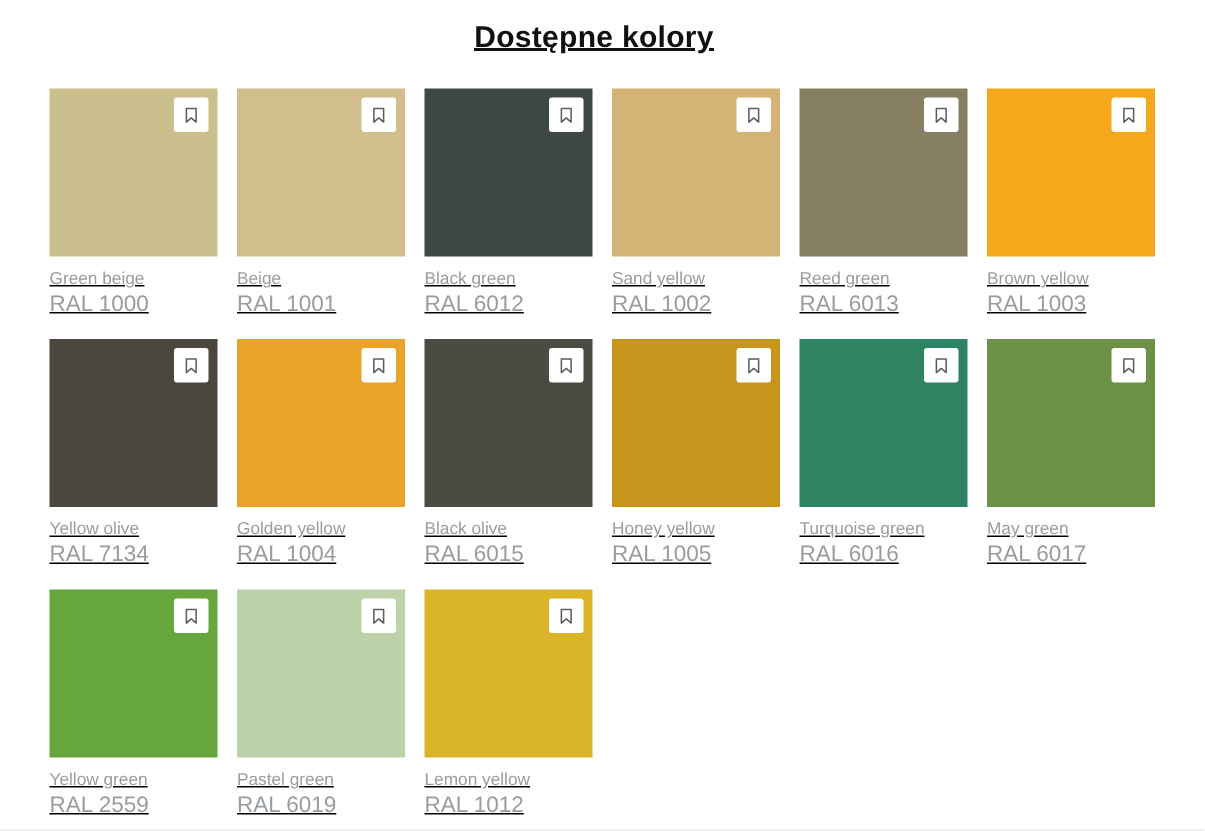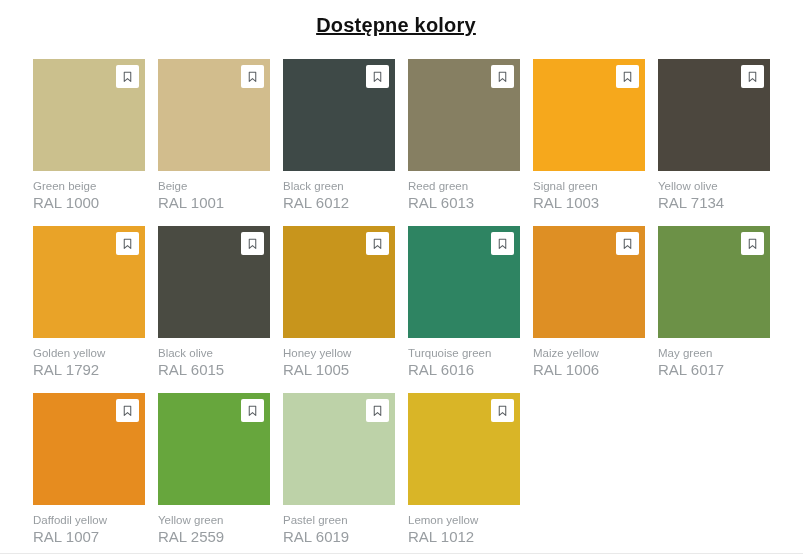--- a/index.html
+++ b/index.html
@@ -6,20 +6,21 @@
   html, body {
     width: 803px; height: 554px;
     background: #ffffff;
     font-family: "Liberation Sans", "DejaVu Sans", sans-serif;
     overflow: hidden;
   }
   .page {
     width: 803px; height: 554px;
     padding: 14px 44px 0 33px;
     border-bottom: 1px solid #e9e9e9;
+    text-decoration: underline;
   }
   h1.title {
     text-align: center;
     font-size: 20px;
     font-weight: bold;
     color: #111111;
     text-decoration: underline;
     letter-spacing: 0.2px;
     margin-bottom: 22px;
   }
@@ -101,20 +102,33 @@
               <svg width="13" height="13" viewBox="0 0 20 20" fill="none" stroke="#5a5f63" stroke-width="1.6" stroke-linejoin="round">
                 <path d="M5 3.5 h10 v14 l-5 -4.2 l-5 4.2 z"></path>
               </svg>
             </span>
           </button>
         </div>
         <div class="name">Black green</div>
         <div class="ral">RAL 6012</div>
       </div>
       <div class="card">
+        <div class="swatch" style="background:#D5B376">
+          <button class="bookmark" aria-label="bookmark">
+            <span>
+              <svg width="13" height="13" viewBox="0 0 20 20" fill="none" stroke="#5a5f63" stroke-width="1.6" stroke-linejoin="round">
+                <path d="M5 3.5 h10 v14 l-5 -4.2 l-5 4.2 z"></path>
+              </svg>
+            </span>
+          </button>
+        </div>
+        <div class="name">Sand yellow</div>
+        <div class="ral">RAL 1002</div>
+      </div>
+      <div class="card">
         <div class="swatch" style="background:#867F62">
           <button class="bookmark" aria-label="bookmark">
             <span>
               <svg width="13" height="13" viewBox="0 0 20 20" fill="none" stroke="#5a5f63" stroke-width="1.6" stroke-linejoin="round">
                 <path d="M5 3.5 h10 v14 l-5 -4.2 l-5 4.2 z"></path>
               </svg>
             </span>
           </button>
         </div>
         <div class="name">Reed green</div>
@@ -123,21 +137,21 @@
       <div class="card">
         <div class="swatch" style="background:#F6A81C">
           <button class="bookmark" aria-label="bookmark">
             <span>
               <svg width="13" height="13" viewBox="0 0 20 20" fill="none" stroke="#5a5f63" stroke-width="1.6" stroke-linejoin="round">
                 <path d="M5 3.5 h10 v14 l-5 -4.2 l-5 4.2 z"></path>
               </svg>
             </span>
           </button>
         </div>
-        <div class="name">Signal green</div>
+        <div class="name">Brown yellow</div>
         <div class="ral">RAL 1003</div>
       </div>
       <div class="card">
         <div class="swatch" style="background:#4C473E">
           <button class="bookmark" aria-label="bookmark">
             <span>
               <svg width="13" height="13" viewBox="0 0 20 20" fill="none" stroke="#5a5f63" stroke-width="1.6" stroke-linejoin="round">
                 <path d="M5 3.5 h10 v14 l-5 -4.2 l-5 4.2 z"></path>
               </svg>
             </span>
@@ -150,21 +164,21 @@
         <div class="swatch" style="background:#E9A328">
           <button class="bookmark" aria-label="bookmark">
             <span>
               <svg width="13" height="13" viewBox="0 0 20 20" fill="none" stroke="#5a5f63" stroke-width="1.6" stroke-linejoin="round">
                 <path d="M5 3.5 h10 v14 l-5 -4.2 l-5 4.2 z"></path>
               </svg>
             </span>
           </button>
         </div>
         <div class="name">Golden yellow</div>
-        <div class="ral">RAL 1792</div>
+        <div class="ral">RAL 1004</div>
       </div>
       <div class="card">
         <div class="swatch" style="background:#4A4B42">
           <button class="bookmark" aria-label="bookmark">
             <span>
               <svg width="13" height="13" viewBox="0 0 20 20" fill="none" stroke="#5a5f63" stroke-width="1.6" stroke-linejoin="round">
                 <path d="M5 3.5 h10 v14 l-5 -4.2 l-5 4.2 z"></path>
               </svg>
             </span>
           </button>
@@ -192,57 +206,31 @@
               <svg width="13" height="13" viewBox="0 0 20 20" fill="none" stroke="#5a5f63" stroke-width="1.6" stroke-linejoin="round">
                 <path d="M5 3.5 h10 v14 l-5 -4.2 l-5 4.2 z"></path>
               </svg>
             </span>
           </button>
         </div>
         <div class="name">Turquoise green</div>
         <div class="ral">RAL 6016</div>
       </div>
       <div class="card">
-        <div class="swatch" style="background:#DE8F24">
-          <button class="bookmark" aria-label="bookmark">
-            <span>
-              <svg width="13" height="13" viewBox="0 0 20 20" fill="none" stroke="#5a5f63" stroke-width="1.6" stroke-linejoin="round">
-                <path d="M5 3.5 h10 v14 l-5 -4.2 l-5 4.2 z"></path>
-              </svg>
-            </span>
-          </button>
-        </div>
-        <div class="name">Maize yellow</div>
-        <div class="ral">RAL 1006</div>
-      </div>
-      <div class="card">
         <div class="swatch" style="background:#6C9147">
           <button class="bookmark" aria-label="bookmark">
             <span>
               <svg width="13" height="13" viewBox="0 0 20 20" fill="none" stroke="#5a5f63" stroke-width="1.6" stroke-linejoin="round">
                 <path d="M5 3.5 h10 v14 l-5 -4.2 l-5 4.2 z"></path>
               </svg>
             </span>
           </button>
         </div>
         <div class="name">May green</div>
         <div class="ral">RAL 6017</div>
-      </div>
-      <div class="card">
-        <div class="swatch" style="background:#E68C1F">
-          <button class="bookmark" aria-label="bookmark">
-            <span>
-              <svg width="13" height="13" viewBox="0 0 20 20" fill="none" stroke="#5a5f63" stroke-width="1.6" stroke-linejoin="round">
-                <path d="M5 3.5 h10 v14 l-5 -4.2 l-5 4.2 z"></path>
-              </svg>
-            </span>
-          </button>
-        </div>
-        <div class="name">Daffodil yellow</div>
-        <div class="ral">RAL 1007</div>
       </div>
       <div class="card">
         <div class="swatch" style="background:#67A63D">
           <button class="bookmark" aria-label="bookmark">
             <span>
               <svg width="13" height="13" viewBox="0 0 20 20" fill="none" stroke="#5a5f63" stroke-width="1.6" stroke-linejoin="round">
                 <path d="M5 3.5 h10 v14 l-5 -4.2 l-5 4.2 z"></path>
               </svg>
             </span>
           </button>

